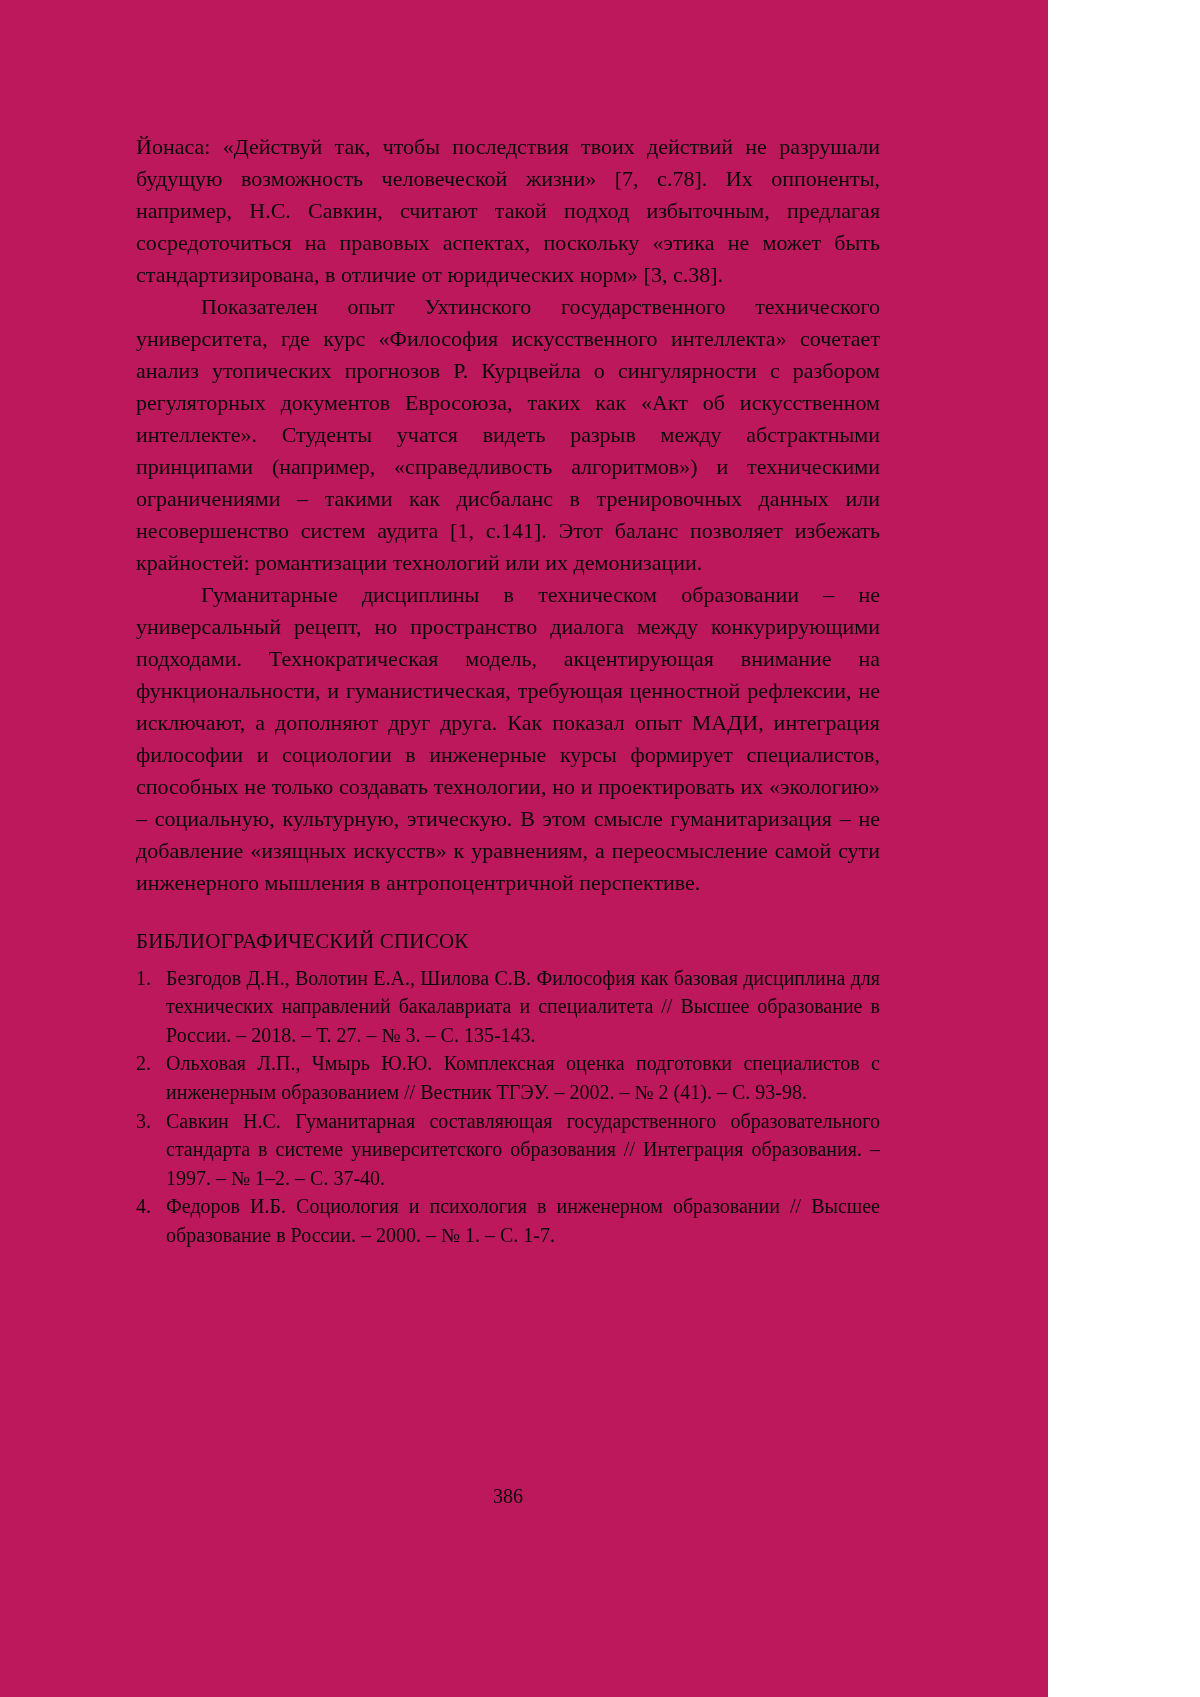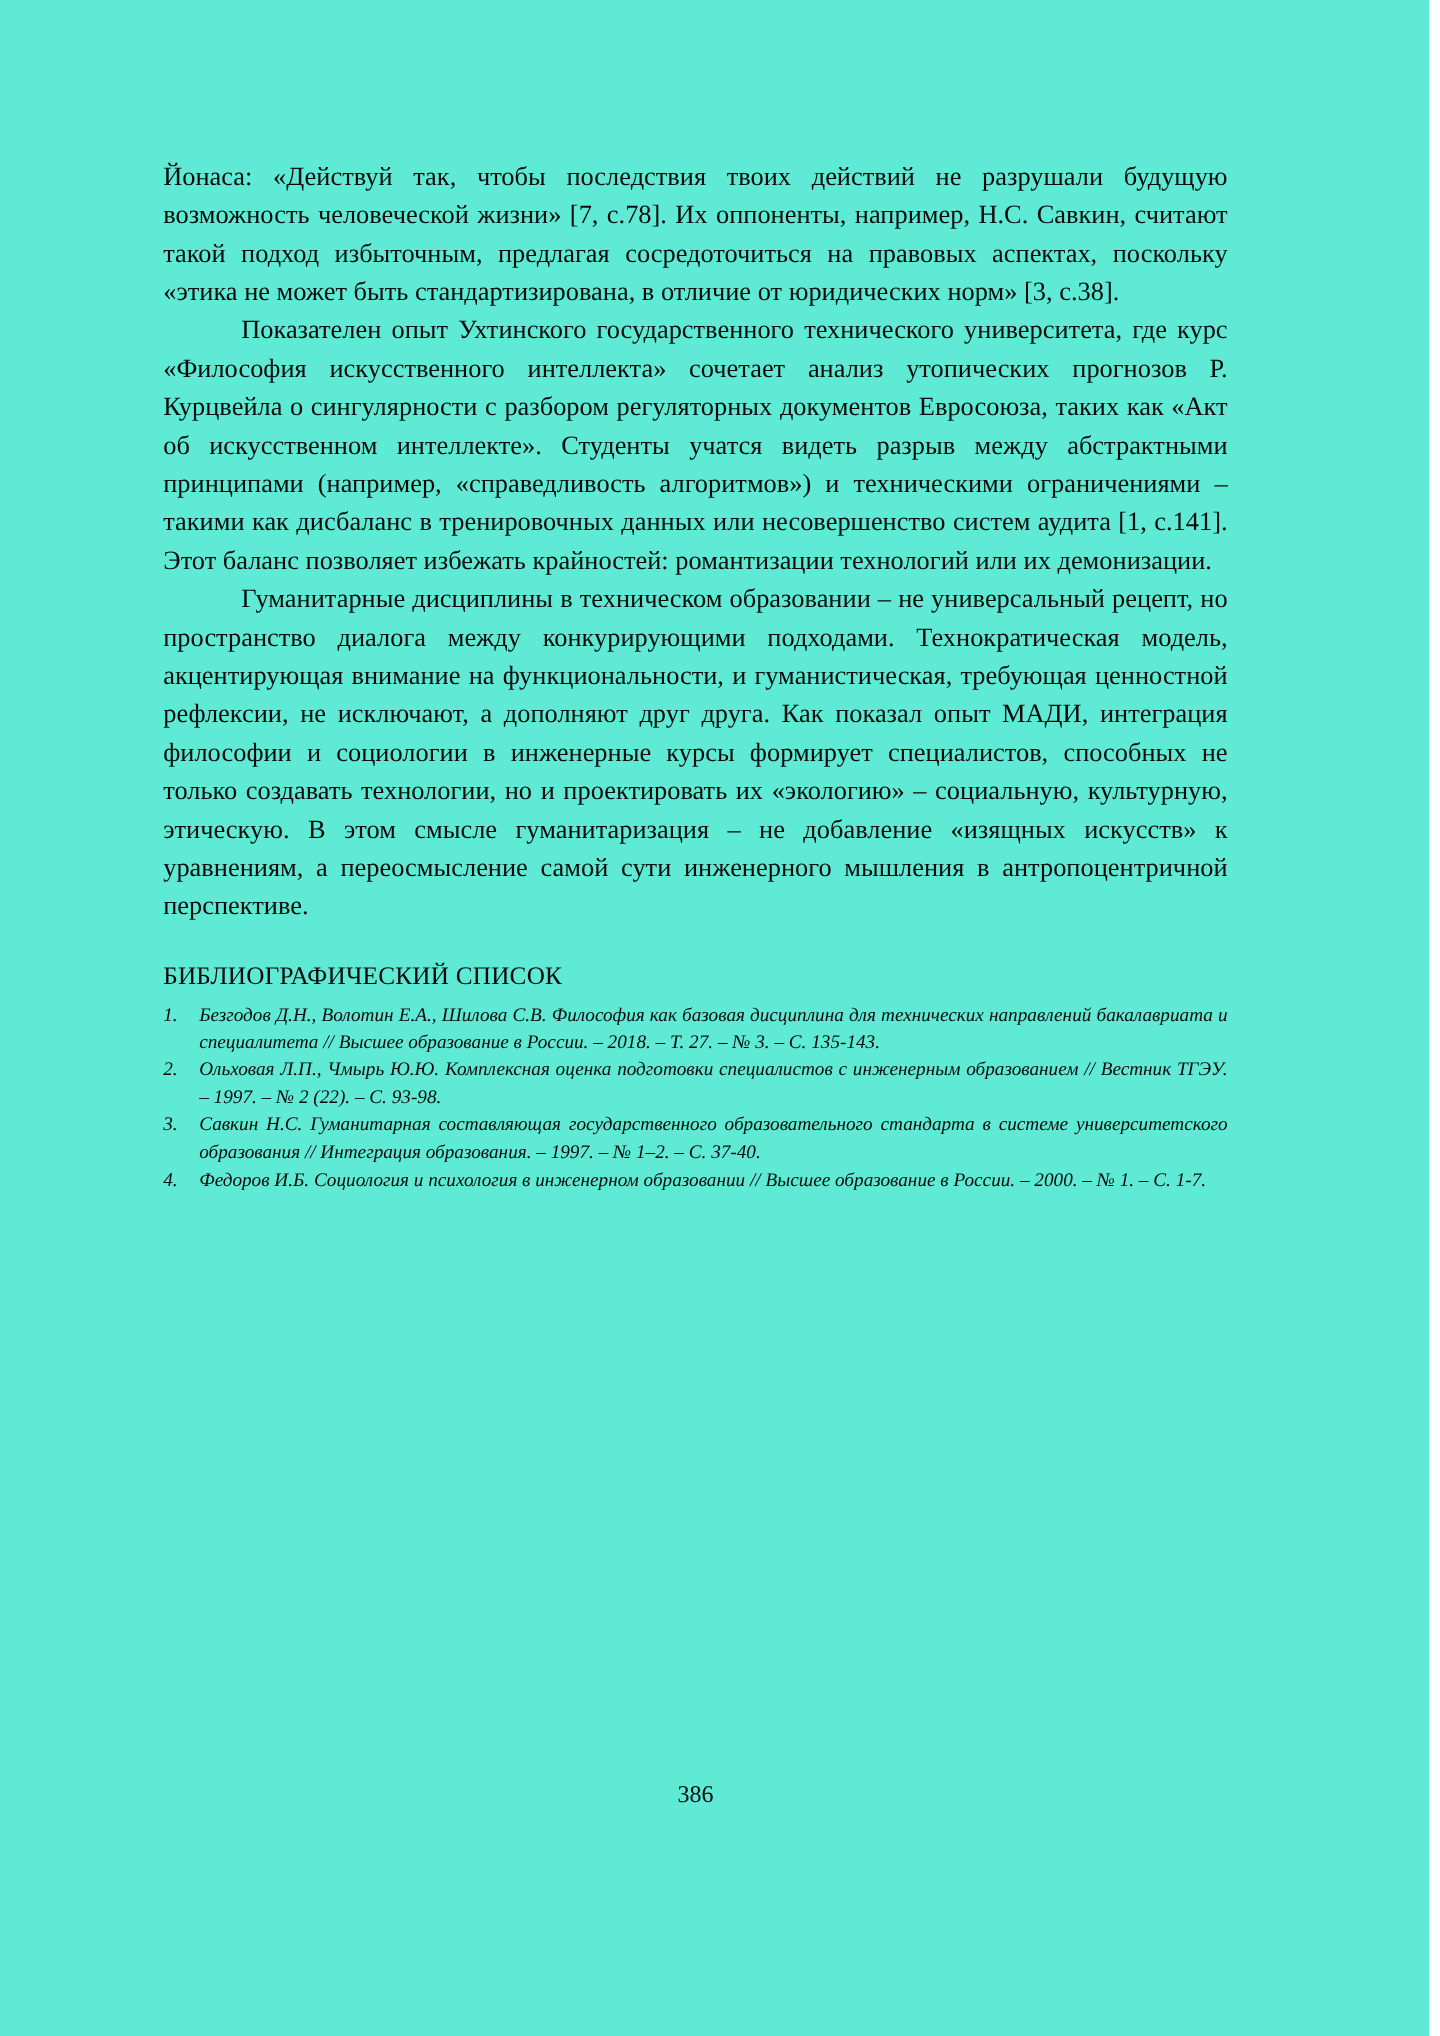--- a/index.html
+++ b/index.html
@@ -2,24 +2,24 @@
 <html><head>
 <meta charset="utf-8">
 <style>
   html, body {
     margin: 0;
     padding: 0;
     background: #ffffff;
   }
   .page {
     position: relative;
-    width: 1191px;
+    width: 1048px;
     height: 1697px;
     box-sizing: border-box;
-    background: #5eead4;
+    background: #be185d;
     color: #0a0a0a;
     font-family: "Liberation Serif", "DejaVu Serif", serif;
     padding: 131px 168px 0 136px;
     font-size: 22px;
     line-height: 1.455;
     overflow: hidden;
   }
   .para {
     margin: 0;
     text-align: justify;
@@ -28,23 +28,22 @@
   .para.no-indent {
     text-indent: 0;
   }
   .bib-heading {
     font-size: 21px;
     font-weight: normal;
     margin: 27px 0 7px 0;
     letter-spacing: 0.2px;
   }
   .refs {
-    font-size: 16px;
+    font-size: 20px;
     line-height: 1.43;
-    font-style: italic;
   }
   .ref {
     margin: 0;
     text-align: justify;
     padding-left: 30px;
     text-indent: -30px;
   }
   .ref-num {
     display: inline-block;
     width: 30px;
@@ -71,21 +70,21 @@
 
   <p class="para">Гуманитарные дисциплины в техническом образовании – не универсальный рецепт, но пространство диалога между конкурирующими подходами. Технократическая модель, акцентирующая внимание на функциональности, и гуманистическая, требующая ценностной рефлексии, не исключают, а дополняют друг друга. Как показал опыт МАДИ, интеграция философии и социологии в инженерные курсы формирует специалистов, способных не только создавать технологии, но и проектировать их «экологию» – социальную, культурную, этическую. В этом смысле гуманитаризация – не добавление «изящных искусств» к уравнениям, а переосмысление самой сути инженерного мышления в антропоцентричной перспективе.</p>
 
   <h2 class="bib-heading">БИБЛИОГРАФИЧЕСКИЙ СПИСОК</h2>
 
   <div class="refs">
     <p class="ref">
       <span class="ref-num">1.</span><span>Безгодов Д.Н., Волотин Е.А., Шилова С.В. Философия как базовая дисциплина для технических направлений бакалавриата и специалитета // Высшее образование в России. – 2018. – Т. 27. – № 3. – С. 135-143.</span>
     </p>
     <p class="ref">
-      <span class="ref-num">2.</span><span>Ольховая Л.П., Чмырь Ю.Ю. Комплексная оценка подготовки специалистов с инженерным образованием // Вестник ТГЭУ. – 1997. – № 2 (22). – С. 93-98.</span>
+      <span class="ref-num">2.</span><span>Ольховая Л.П., Чмырь Ю.Ю. Комплексная оценка подготовки специалистов с инженерным образованием // Вестник ТГЭУ. – 2002. – № 2 (41). – С. 93-98.</span>
     </p>
     <p class="ref">
       <span class="ref-num">3.</span><span>Савкин Н.С. Гуманитарная составляющая государственного образовательного стандарта в системе университетского образования // Интеграция образования. – 1997. – № 1–2. – С. 37-40.</span>
     </p>
     <p class="ref">
       <span class="ref-num">4.</span><span>Федоров И.Б. Социология и психология в инженерном образовании // Высшее образование в России. – 2000. – № 1. – С. 1-7.</span>
     </p>
   </div>
 
   <div class="page-number">386</div>

